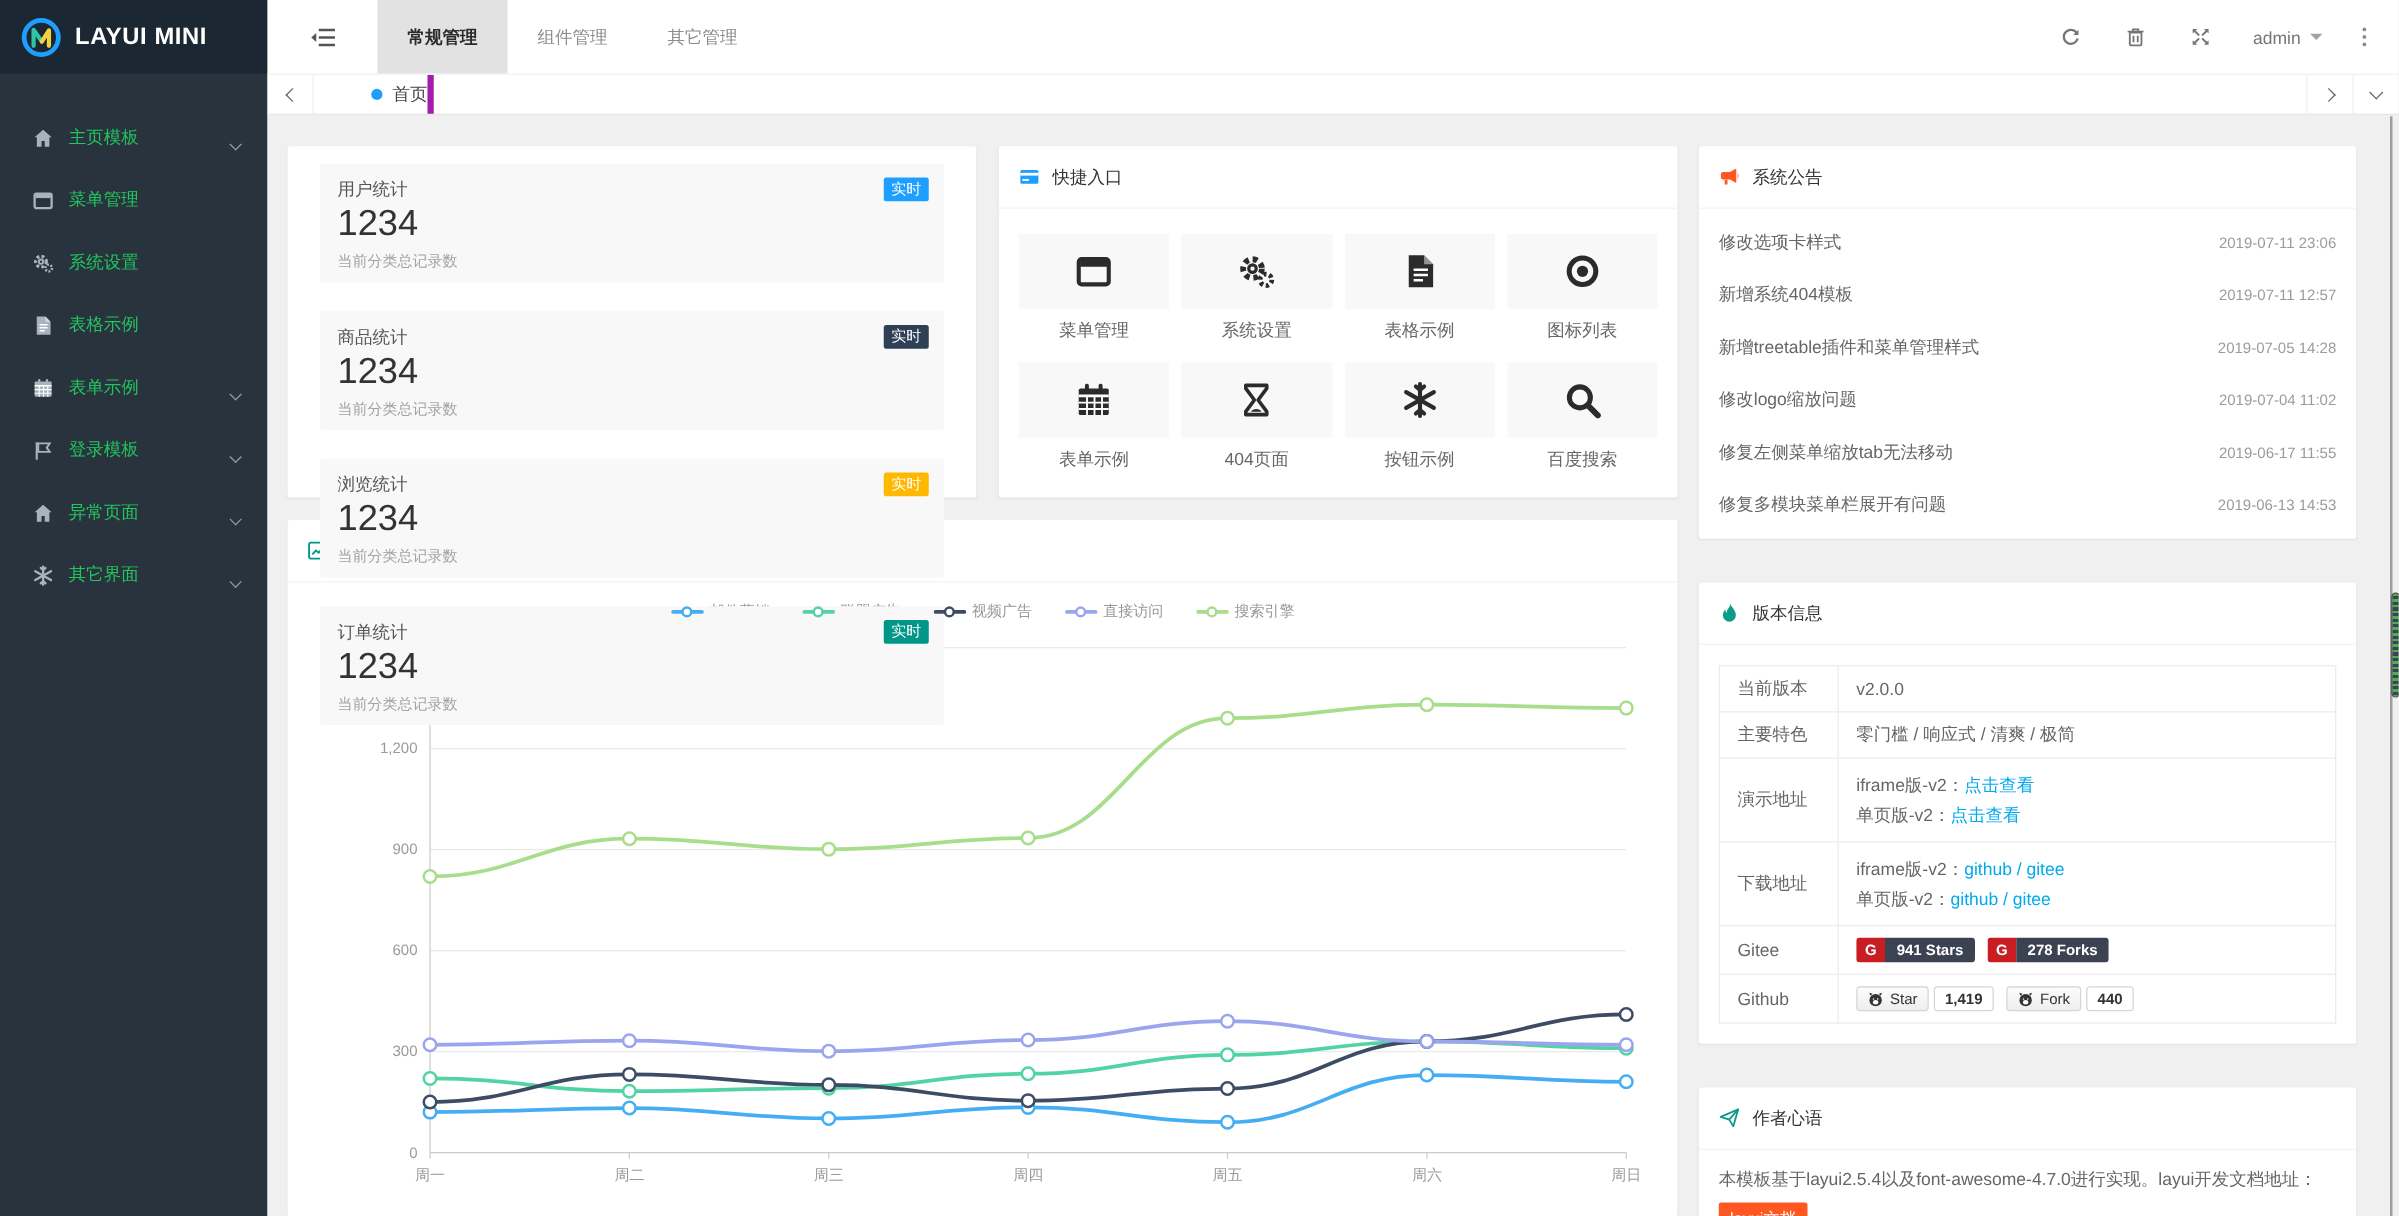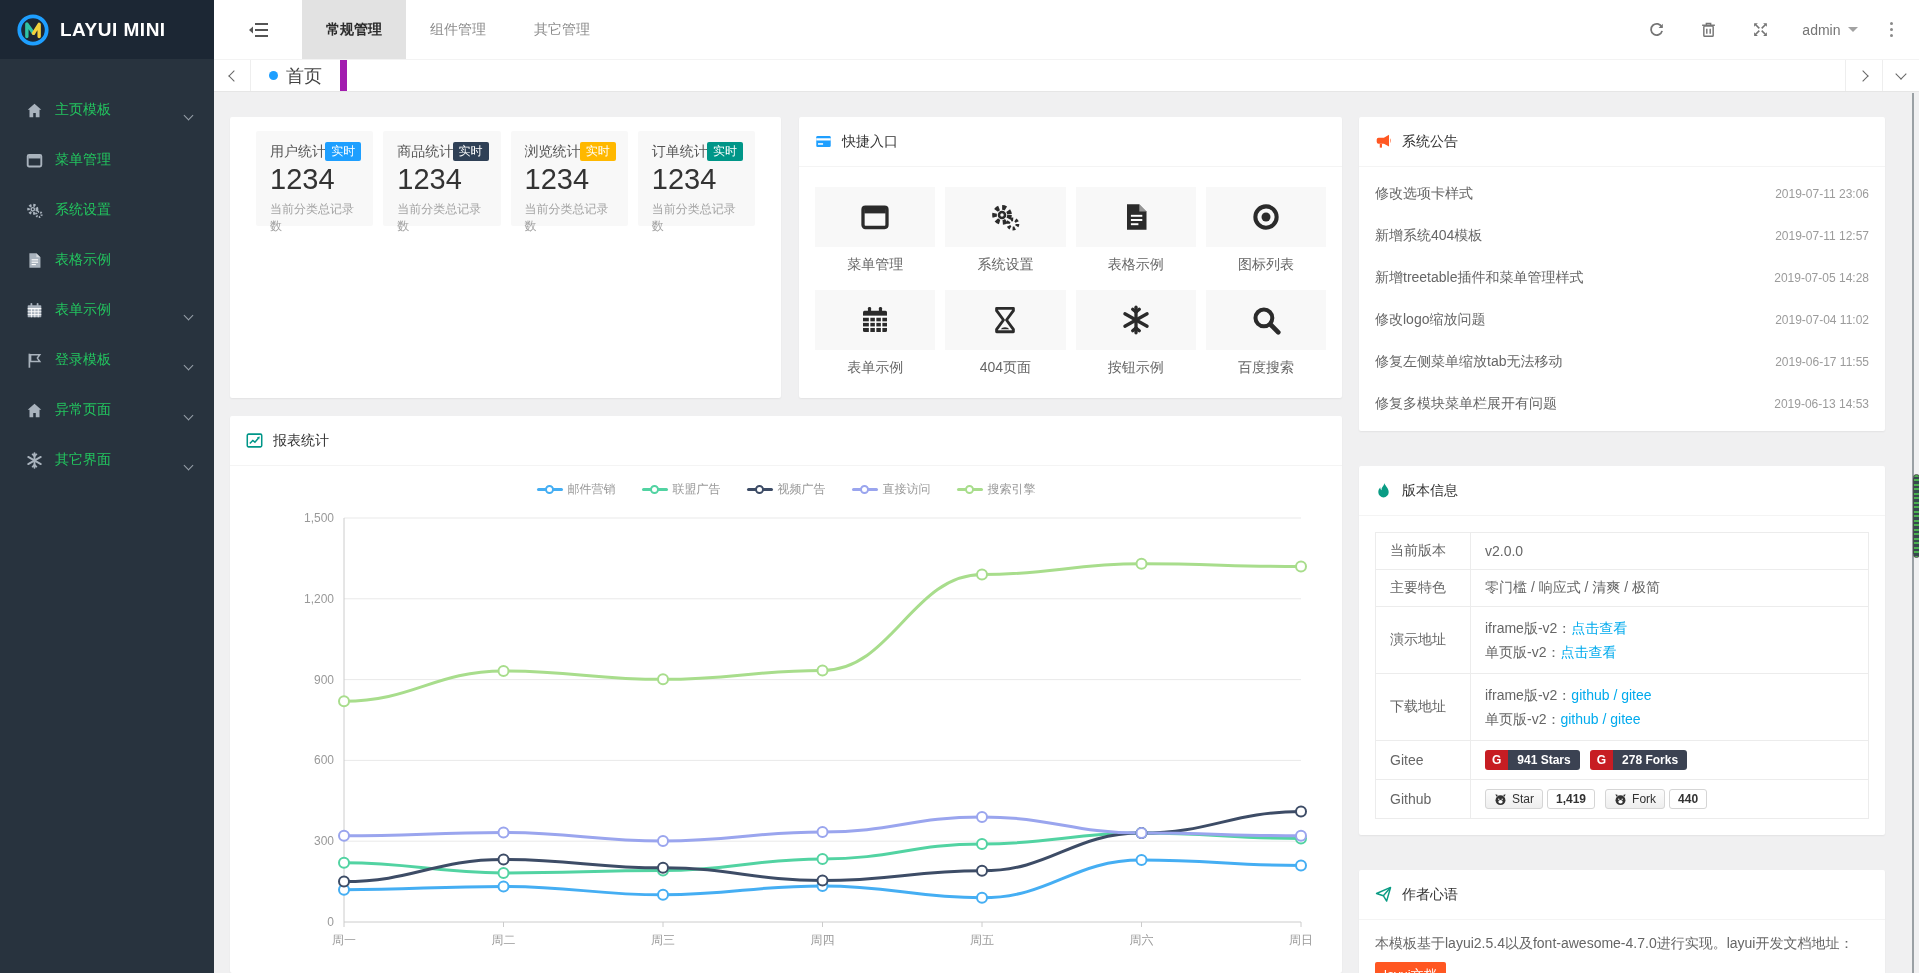--- a/index.html
+++ b/index.html
@@ -29,38 +29,38 @@
   .h-icon .icon{width:17px;height:17px}
   .admin{display:flex;align-items:center;gap:7px;color:#757575;font-size:14px;padding:0 16px;cursor:pointer}
   .caret{width:0;height:0;border-left:5px solid transparent;border-right:5px solid transparent;border-top:5px solid #a2a2a2}
   .kebab{display:flex;flex-direction:column;gap:2.5px;padding:0 16px;cursor:pointer}
   .kebab i{width:3.5px;height:3.5px;border-radius:50%;background:#8a8a8a}
   
   .tabbar{height:33px;background:#fff;border-bottom:1px solid #e6e6e6;border-top:1px solid #f3f3f3;display:flex;flex-shrink:0}
   .tb-box{width:37px;display:flex;align-items:center;justify-content:center;cursor:pointer}
   .tb-left{border-right:1px solid #eee}
   .tb-rightbox{border-left:1px solid #eee}
-  .tb-tab{width:96px;border-right:7px solid #a21caf;display:flex;align-items:center;justify-content:center;gap:8px;font-size:18px;color:#444;cursor:pointer}
+  .tb-tab{width:96px;border-right:5px solid #a21caf;display:flex;align-items:center;justify-content:flex-end;gap:8px;font-size:14px;color:#444;cursor:pointer}
   .dot{width:9px;height:9px;border-radius:50%;background:#1E9FFF}
   .tb-spacer{flex:1}
   .c-chev{width:8px;height:8px;border-top:1.6px solid #666;border-right:1.6px solid #666;display:inline-block}
   .c-left{transform:rotate(-135deg);margin-left:3px}
   .c-right{transform:rotate(45deg);margin-right:3px}
   .c-down{transform:rotate(135deg);margin-top:-3px}
   
   .content{flex:1;display:flex;gap:17px;padding:25px 34px 0 16px;overflow:hidden;background:#f0f0f1}
   .col-left{width:1112px;flex-shrink:0;display:flex;flex-direction:column;gap:18px}
   .col-right{flex:1;display:flex;flex-direction:column;gap:35px;min-width:0}
   .row1{display:flex;gap:18px;height:281px}
   .card{background:#fff;border-radius:2px;box-shadow:0 1px 2px rgba(0,0,0,.06)}
   .card-head{height:50px;display:flex;align-items:center;gap:10px;padding:0 16px;border-bottom:1px solid #f4f4f4;font-size:14px;color:#333}
   .card-head .icon{width:17px;height:17px;flex-shrink:0}
   
   .stats-card{width:551px;flex-shrink:0}
-  .stats-body{padding:14px 26px;display:grid;grid-template-columns:1fr 1fr 1fr 1fr;gap:12px 10px}
+  .stats-body{padding:14px 26px;display:grid;grid-template-columns:1fr;gap:23px 10px}
   .stat-box{background:#f8f8f8;border-radius:2px;height:95px;padding:12px 14px;position:relative}
   .stat-label{font-size:14px;color:#555}
   .stat-badge{position:absolute;top:11px;right:12px;color:#fff;font-size:12px;padding:2px 6px;border-radius:2px;line-height:15px}
   .stat-value{font-size:29px;color:#333;margin-top:2px}
   .stat-desc{font-size:12px;color:#a3a3a3;margin-top:5px}
   
   .quick-card{flex:1}
   .quick-body{padding:20px 16px 0;display:grid;grid-template-columns:repeat(4,1fr);gap:16px 10px}
   .quick-item{text-align:center;cursor:pointer}
   .quick-box{height:60px;background:#f8f8f8;display:flex;align-items:center;justify-content:center}

